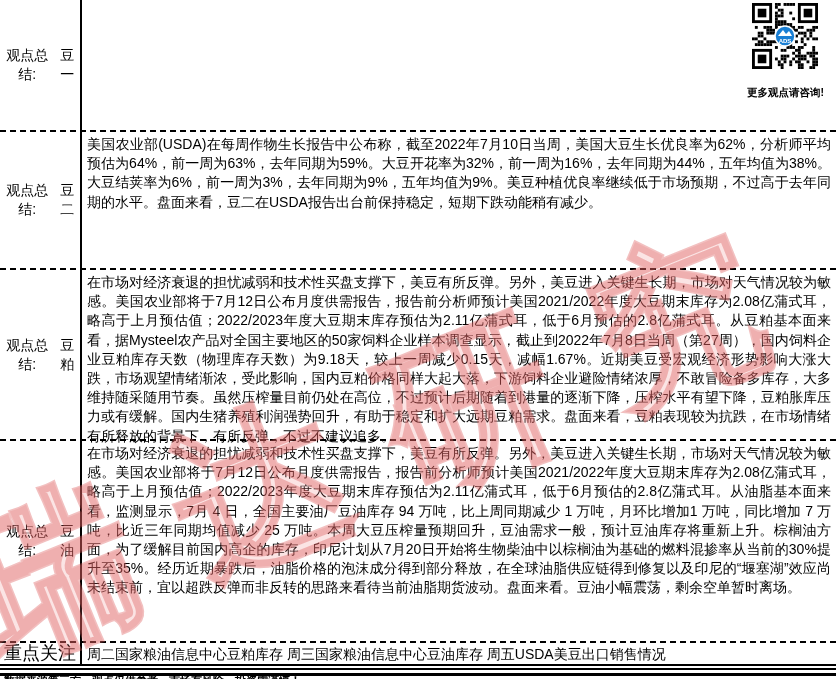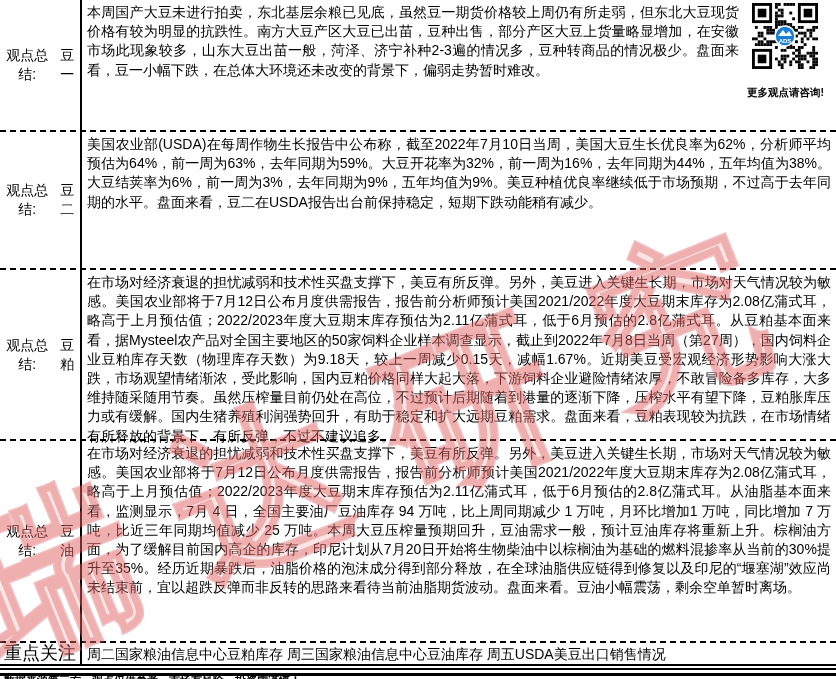--- a/index.html
+++ b/index.html
@@ -232,21 +232,20 @@
                 <rect x="51.65217391304348" y="5.739130434782608" width="8.608695652173912" height="8.608695652173912" fill="#000"></rect>
                 <rect x="0" y="45.91304347826087" width="20.08695652173913" height="20.08695652173913" fill="#000"></rect>
                 <rect x="2.869565217391304" y="48.78260869565217" width="14.347826086956522" height="14.347826086956522" fill="#fff"></rect>
                 <rect x="5.739130434782608" y="51.65217391304348" width="8.608695652173912" height="8.608695652173912" fill="#000"></rect>
                 <circle cx="33" cy="33" r="10" fill="#1a7fd4" stroke="#fff" stroke-width="1.5"></circle>
                 <path d="M26 33 L31 27 L34 31 L37 28 L40 33 Z" fill="#fff"></path>
                 <text x="33" y="40" font-size="6" font-weight="bold" fill="#fff" text-anchor="middle" font-family="Liberation Sans, sans-serif">ADS</text>
               </svg></div>
           <div class="qr-caption">更多观点请咨询!</div>
         </div>
-        <span>本周国产大豆未进行拍卖，东北基层余粮已见底，虽然豆一期货价格较上周仍有所走弱，但东北大豆现货价格有较为明显的抗跌性。南方大豆产区大豆已出苗，豆种出售，部分产区大豆上货量略显增加，在安徽市场此现象较多，山东大豆出苗一般，菏泽、济宁补种2-3遍的情况多，豆种转商品的情况极少。盘面来看，豆一小幅下跌，在总体大环境还未改变的背景下，偏弱走势暂时难改。</span>
       </div>
     </div>
 
     <div class="trow r2 dashed">
       <div class="label-cell">
         <span>观点总结:</span>
         <span>豆二</span>
       </div>
       <div class="content-cell">
         <span>美国农业部(USDA)在每周作物生长报告中公布称，截至2022年7月10日当周，美国大豆生长优良率为62%，分析师平均预估为64%，前一周为63%，去年同期为59%。大豆开花率为32%，前一周为16%，去年同期为44%，五年均值为38%。大豆结荚率为6%，前一周为3%，去年同期为9%，五年均值为9%。美豆种植优良率继续低于市场预期，不过高于去年同期的水平。盘面来看，豆二在USDA报告出台前保持稳定，短期下跌动能稍有减少。</span>

